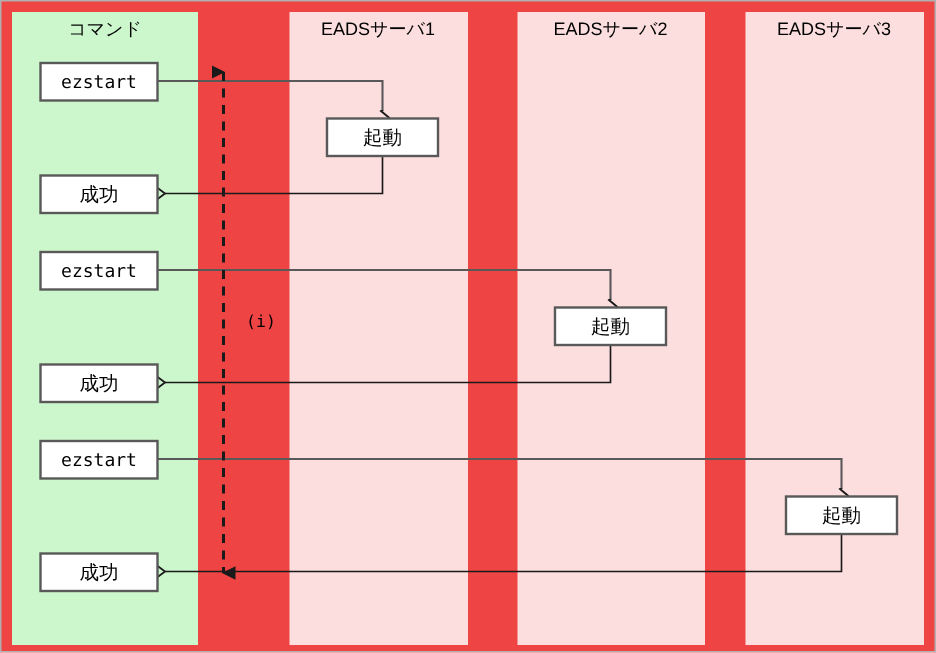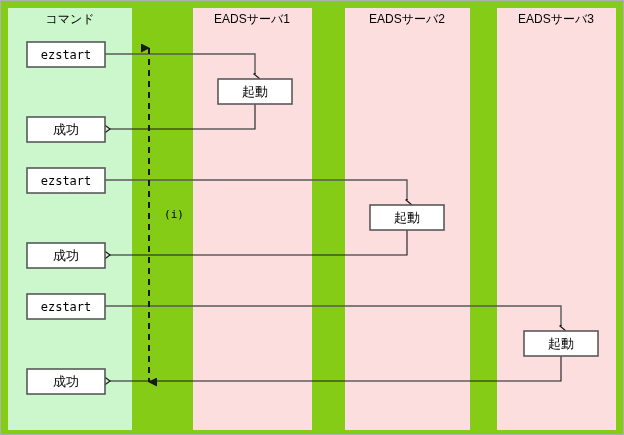--- a/index.html
+++ b/index.html
@@ -10,21 +10,21 @@
   body {
     width: 624px;
     height: 435px;
     font-family: "Liberation Sans", "DejaVu Sans", sans-serif;
     overflow: hidden;
   }
   #diagram-root {
     position: relative;
     width: 624px;
     height: 435px;
-    background: #84cc16;
+    background: #ef4444;
   }
   svg.layer {
     position: absolute;
     left: 0;
     top: 0;
     width: 624px;
     height: 435px;
   }
   .lane-label {
     font-family: "Liberation Sans", "DejaVu Sans", sans-serif;

